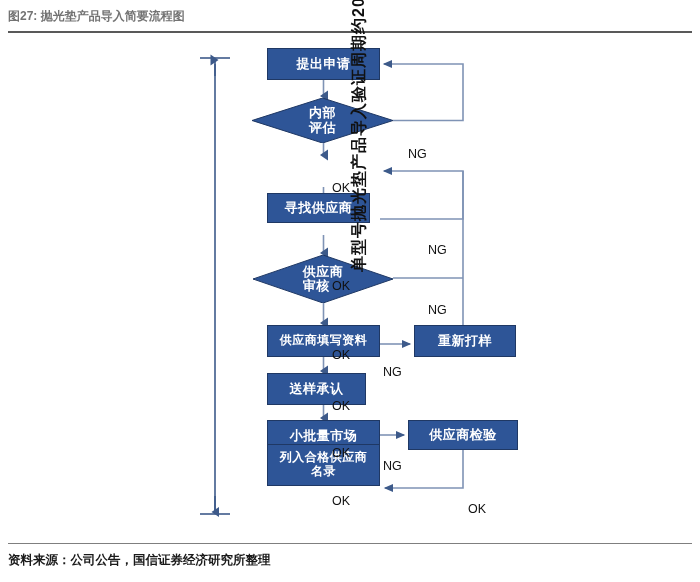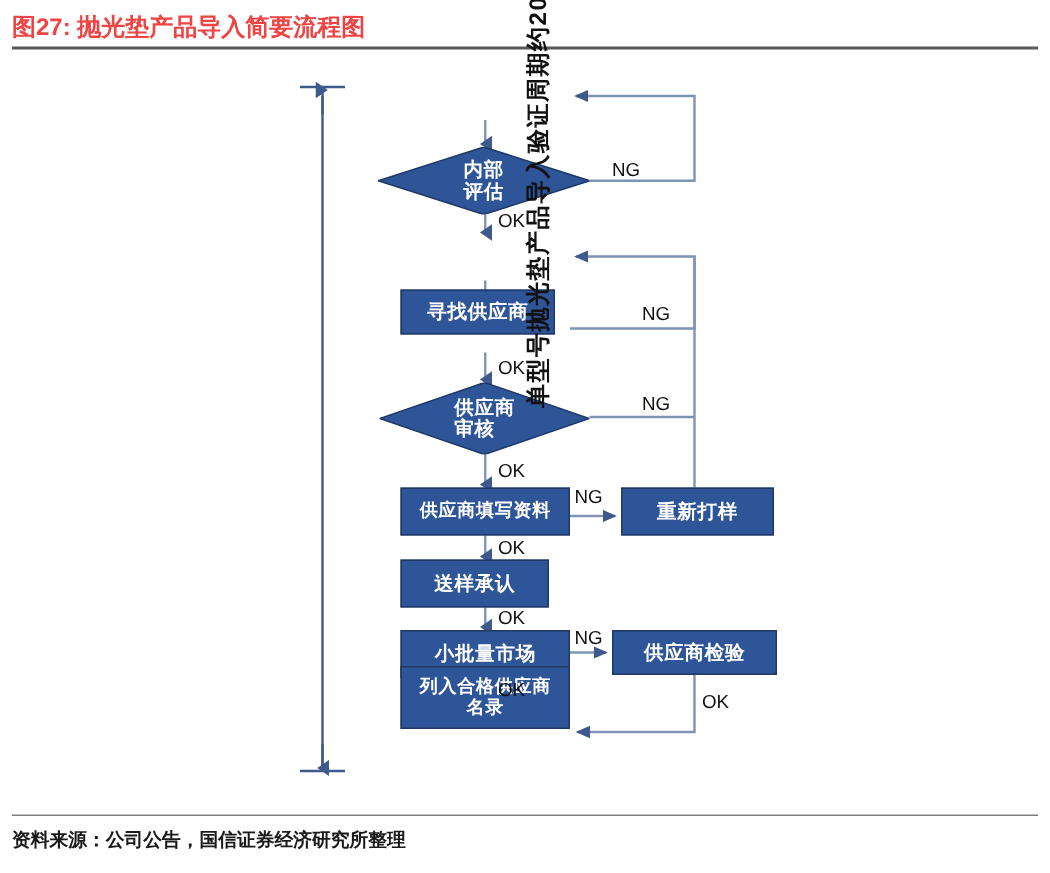--- a/index.html
+++ b/index.html
@@ -13,23 +13,23 @@
     font-family: "Liberation Sans", "DejaVu Sans", sans-serif;
     position: relative;
     overflow: hidden;
   }
 
   
   #fig-title {
     position: absolute;
     left: 8px;
     top: 8px;
-    font-size: 16px;
-    font-weight: bold;
-    color: #ef4444;
+    font-size: 12px;
+    font-weight: bold;
+    color: #737373;
     letter-spacing: 0px;
     white-space: nowrap;
   }
   #title-rule {
     position: absolute;
     left: 8px;
     top: 31px;
     width: 684px;
     height: 2px;
     background: #595959;
@@ -103,20 +103,21 @@
     pointer-events: none;
   }
 
   
   .edge-label {
     position: absolute;
     font-size: 12.5px;
     color: #111111;
     font-family: "Liberation Sans", "DejaVu Sans", sans-serif;
     white-space: nowrap;
+    margin-top: 41px;
   }
 
   
   #duration-text {
     position: absolute;
     left: 149px;
     top: 60px;
     width: 420px;
     height: 34px;
     transform: rotate(-90deg);
@@ -189,20 +190,21 @@
 
     <g stroke="#3d5a8a" stroke-width="1.6" fill="none">
       <path d="M215,28 L215,478"></path>
       <path d="M200,22 L230,22"></path>
       <path d="M200,478 L230,478"></path>
       <path d="M215,24 L215,40" marker-start="url(#arrowUp)"></path>
       <path d="M215,460 L215,476" marker-end="url(#arrowDn)"></path>
     </g>
   </svg>
 
+  <div class="node" style="left:267px; top:12px; width:113px; height:32px;">提出申请</div>
 
   <div class="diamond-wrap" style="left:252px; top:62px; width:141px; height:45px;">
     <svg class="dia-shape" viewBox="0 0 141 45" preserveAspectRatio="none">
       <polygon points="70.5,0 141,22.5 70.5,45 0,22.5" fill="#2e5597" stroke="#1f3864" stroke-width="1"></polygon>
     </svg>
     <div class="dia-label">内部
 评估</div>
   </div>
 
   <div class="node" style="left:267px; top:121px; width:103px; height:30px;margin-top:36px;">寻找供应商</div>

